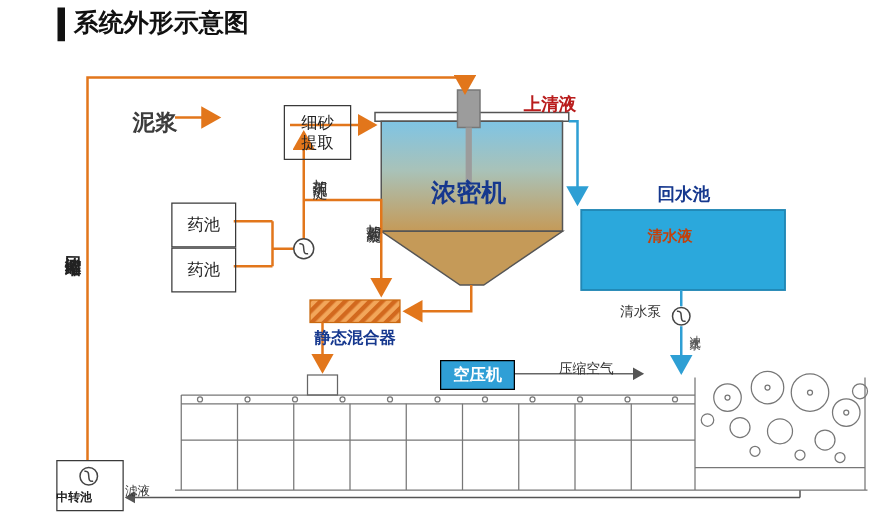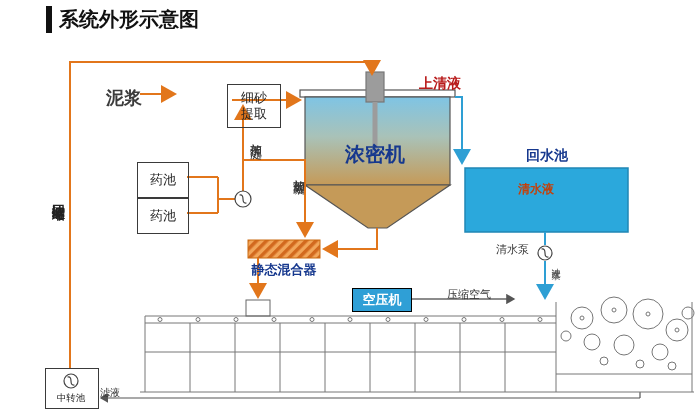--- a/index.html
+++ b/index.html
@@ -168,17 +168,17 @@
 
   <div class="ui lbl vert" style="left:549px; top:261px; height:48px; font-size:9px; color:#555;">冲洗水泵</div>
 
   <div class="ui box" style="left:352px; top:288px; width:58px; height:22px; background:#2f9fd6; border:1px solid #000000;">
     <span style="font-size:13px; font-weight:bold; color:#fff;">空压机</span>
   </div>
 
   <div class="ui lbl" style="left:434px; top:287px; font-size:11px; color:#333;margin-left:13px;">压缩空气</div>
 
   <div class="ui box" style="left:45px; top:368px; width:52px; height:39px;"></div>
-  <div class="ui lbl" style="left:45px; top:392px; width:52px; text-align:center; font-size:9.5px; color:#222;">中转池</div>
+  <div class="ui lbl" style="left:45px; top:392px; width:52px; text-align:left; font-size:9.5px; color:#222;font-weight:bold;">中转池</div>
 
   <div class="ui lbl" style="left:100px; top:386px; font-size:10px; color:#333;">滤液</div>
 
 </div>
 
 </body></html>

